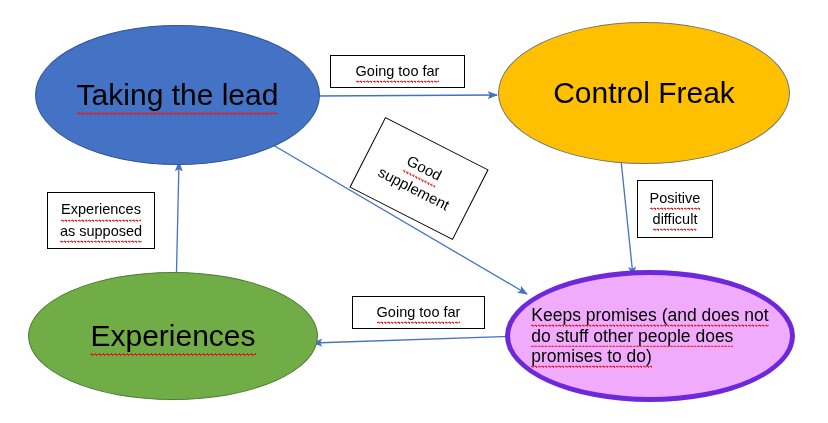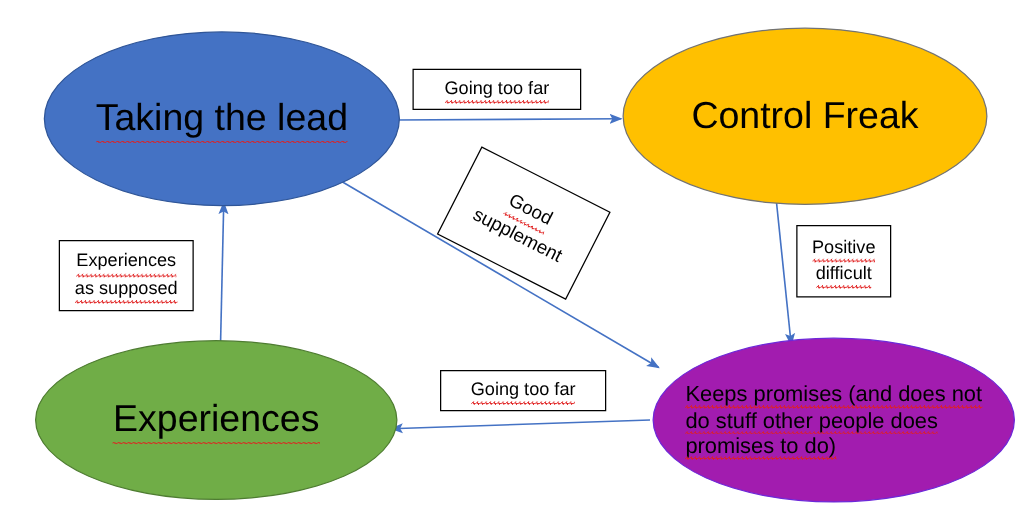--- a/index.html
+++ b/index.html
@@ -43,22 +43,22 @@
   }
   #node-control-freak .label{font-size:30px;}
 
   #node-competitive{
     left:28px;top:272px;width:290px;height:128px;
     background:#70AD47;border:1px solid #4E7C31;
   }
   #node-competitive .label{font-size:30px;}
 
   #node-keeps-promises{
-    left:522px;top:270px;width:290px;height:132px;
-    background:#a21caf;border:1px solid #6d28d9;
+    left:505px;top:270px;width:290px;height:132px;
+    background:#f0abfc;border:5px solid #6d28d9;
   }
   #node-keeps-promises .label{font-size:17.5px;}
 
   
   .boxlabel{
     position:absolute;
     background:#ffffff;
     border:1px solid #000000;
     box-sizing:border-box;
     display:flex;

